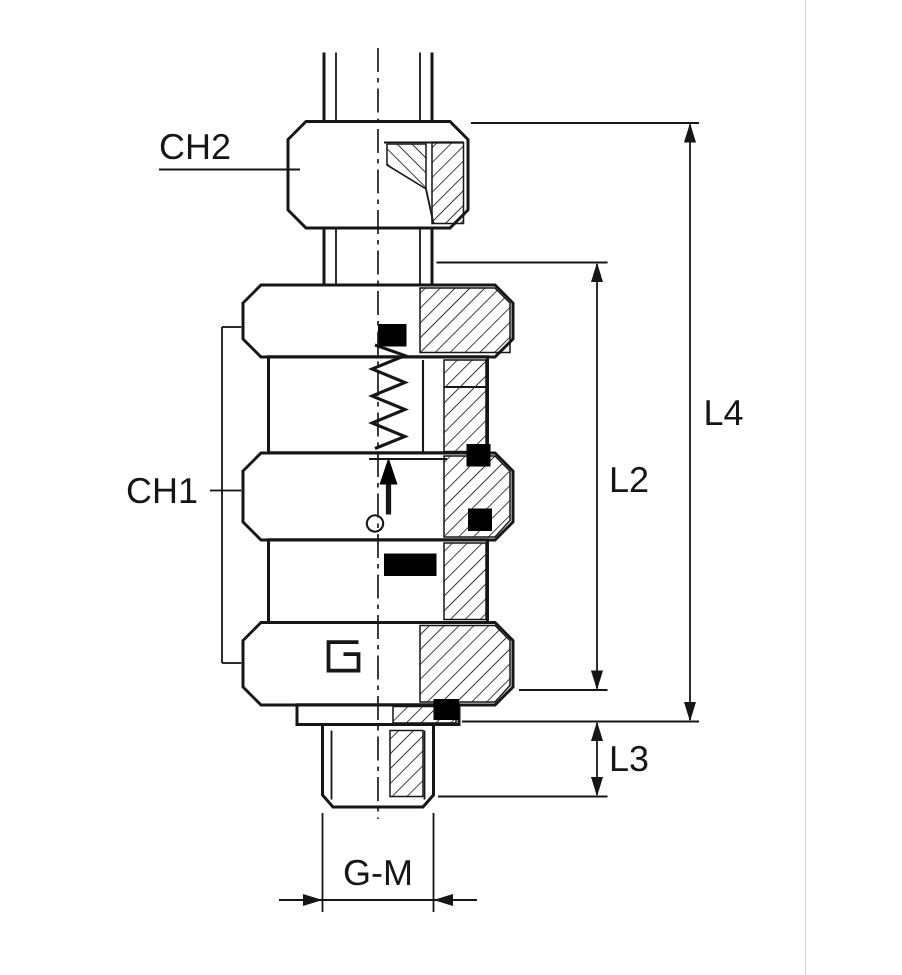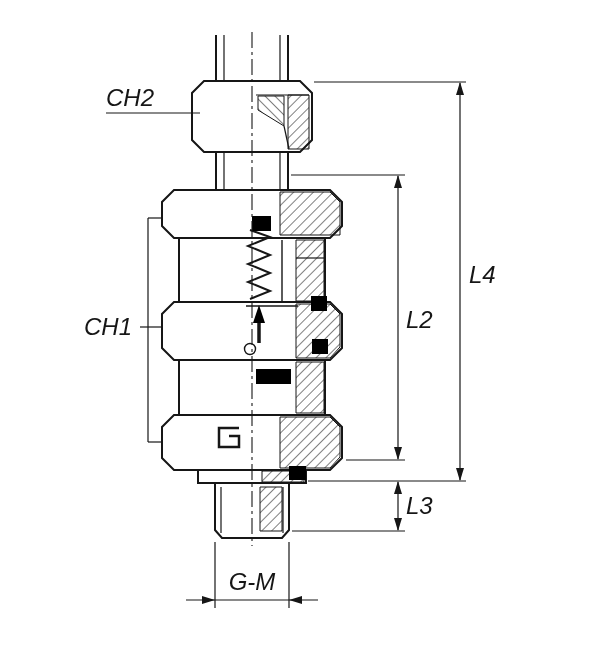--- a/index.html
+++ b/index.html
@@ -7,21 +7,20 @@
     padding: 0;
     background: #ffffff;
     font-family: "Liberation Sans", sans-serif;
   }
   .stage {
     position: relative;
     width: 537px;
     height: 650px;
     background: #0f766e;
     overflow: hidden;
-    font-style: italic;
   }
   .lbl {
     font-family: "Liberation Sans", sans-serif;
     font-size: 24px;
     fill: #161616;
   }
 </style>
 </head>
 <body>
 

